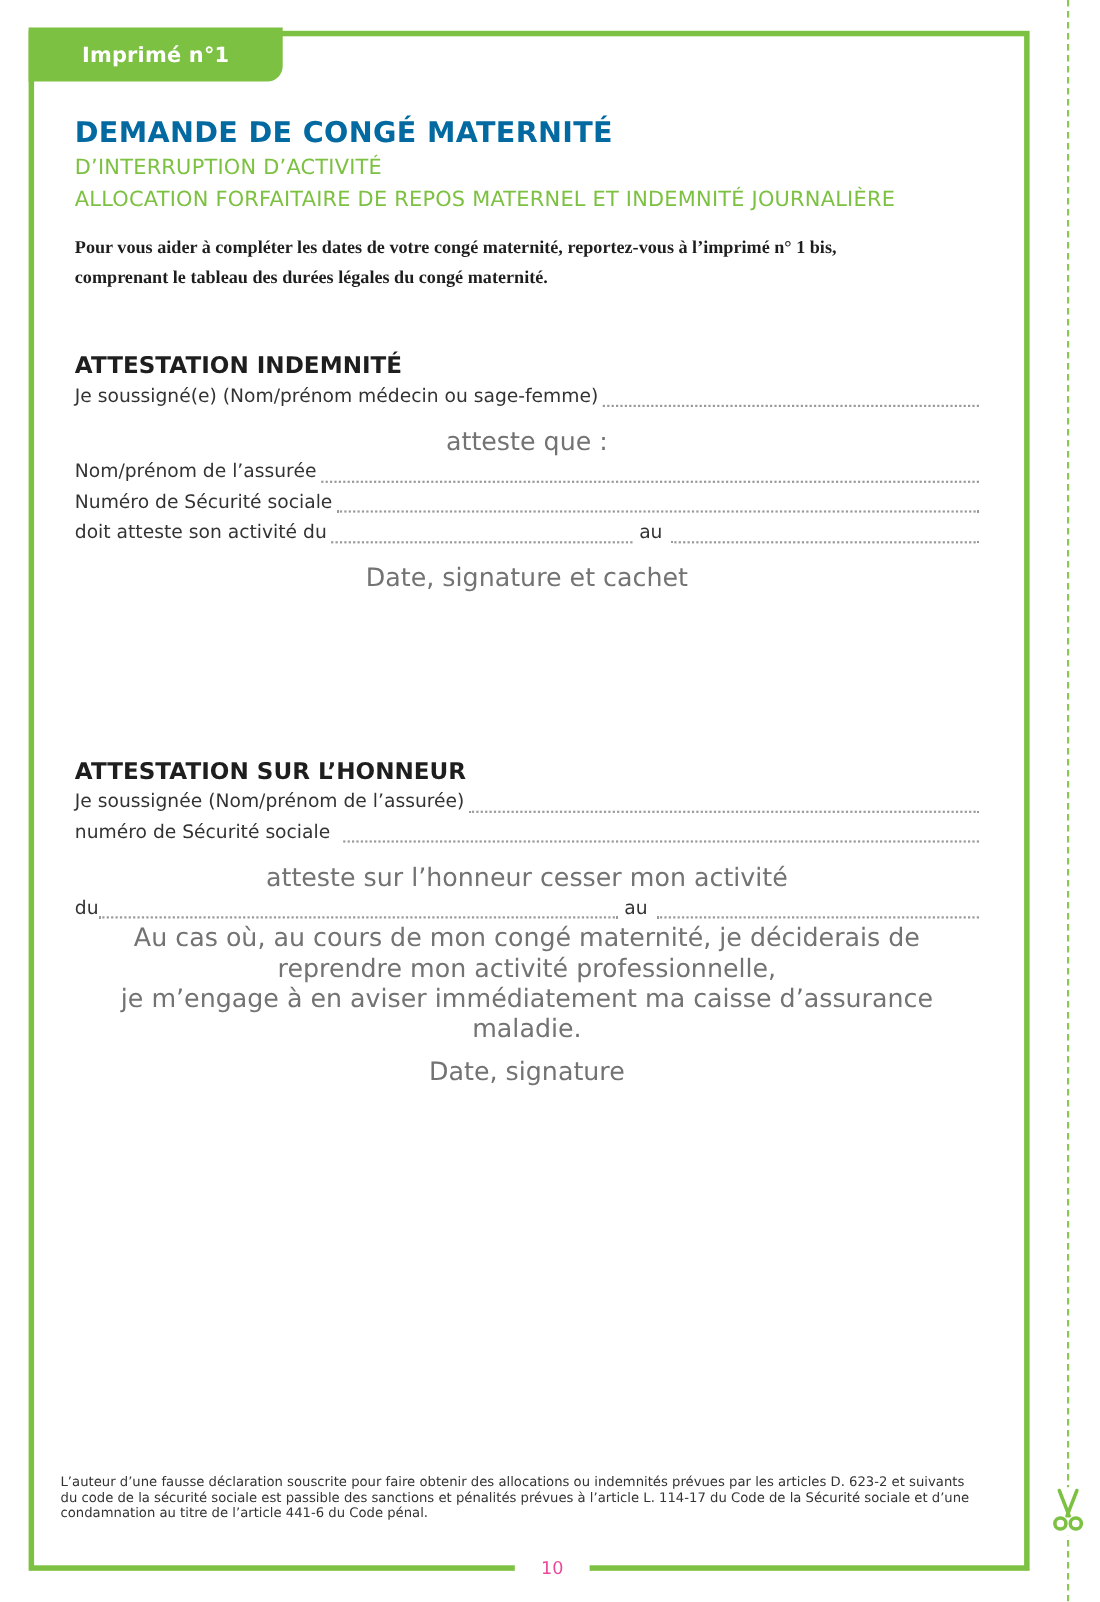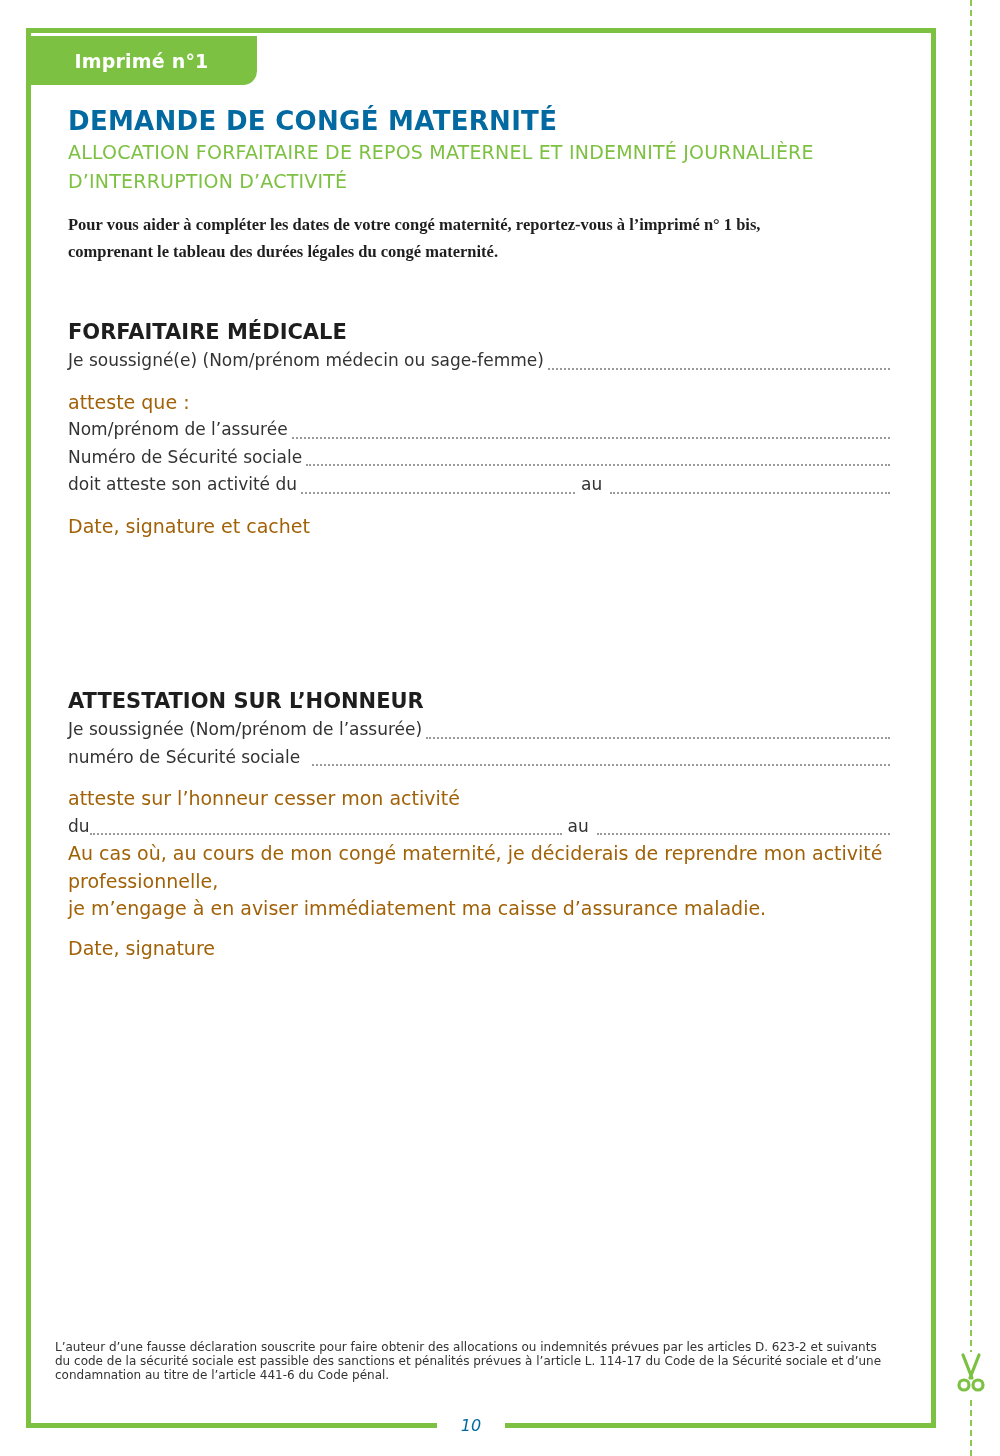--- a/index.html
+++ b/index.html
@@ -1,45 +1,45 @@
 <!DOCTYPE html>
 <html><head>
 <meta charset="utf-8">
 <style>
   html, body { margin:0; padding:0; background:#ffffff; }
   body { width:1000px; height:1456px; position:relative; overflow:hidden;
          font-family:"DejaVu Sans", "Liberation Sans", sans-serif; color:#2b2b2b; }
 
   .frame { position:absolute; left:26px; top:28px; width:900px; height:1390px;
            border:5px solid #7dc142; box-sizing:content-box; }
-  .tab { position:absolute; left:26px; top:36px; width:231px; height:49px;
+  .tab { position:absolute; left:26px; top:25px; width:231px; height:49px;
          background:#7dc142; border-bottom-right-radius:14px;
          color:#ffffff; font-weight:bold; font-size:19px;
          display:flex; align-items:center; justify-content:center; letter-spacing:0.2px; }
 
-  .page-num-gap { position:absolute; left:437px; top:1414px; width:68px; height:22px; background:#fff;
-                  display:flex; align-items:center; justify-content:center; font-size:16px; color:#0369a1;font-style:italic; }
+  .page-num-gap { position:absolute; left:468px; top:1414px; width:68px; height:22px; background:#fff;
+                  display:flex; align-items:center; justify-content:center; font-size:16px; color:#ec4899; }
 
   .cut-line { position:absolute; left:970px; top:0; width:0; height:1456px;
               border-left:2.5px dashed #8cc653; }
   .scissors { position:absolute; left:957px; top:1352px; width:28px; height:44px; background:#fff; }
 
   .content { position:absolute; left:68px; top:104px; width:822px; }
 
   .title { color:#0369a1; font-weight:bold; font-size:26px; margin:0; line-height:34px; letter-spacing:0.3px; }
   .subtitle { color:#7dc142; font-size:19px; line-height:29px; margin:0; letter-spacing:0.2px; }
   .intro { font-weight:bold; font-size:16.5px; line-height:27px; margin-top:15px; color:#1e1e1e;font-family:Liberation Serif, serif; }
 
   .section { margin-top:0; }
   .section-title { font-weight:bold; font-size:21px; color:#1e1e1e; margin:0; line-height:30px; }
   .line { font-size:17px; line-height:27.5px; color:#333; display:flex; align-items:flex-start; white-space:nowrap; }
   .dots { flex:1; border-bottom:2px dotted #9a9a9a; height:0; margin:0 0 5px 4px; align-self:flex-end; }
   .dots.half { flex:0 0 auto; }
   .au { margin:0 4px 0 6px; }
-  .para { font-size:19px; line-height:27.5px; color:#a16207; }
+  .para { font-size:23px; line-height:27.5px; color:#737373;text-align:center; }
 
   .legal { position:absolute; left:55px; top:1340px; width:830px; font-size:12px; line-height:14px; color:#333; }
 </style>
 </head>
 <body>
 
 <div class="frame"></div>
 <div class="tab">
     <span>Imprimé n°1</span>
   </div>
@@ -53,30 +53,30 @@
       <circle cx="7" cy="33" r="5"></circle>
       <circle cx="21" cy="33" r="5"></circle>
     </g>
   </svg>
 </div>
 
 <div class="page-num-gap">10</div>
 
 <div class="content">
   <h1 class="title">DEMANDE DE CONGÉ MATERNITÉ</h1>
+  <div class="subtitle">D’INTERRUPTION D’ACTIVITÉ</div>
   <div class="subtitle">ALLOCATION FORFAITAIRE DE REPOS MATERNEL ET INDEMNITÉ JOURNALIÈRE</div>
-  <div class="subtitle">D’INTERRUPTION D’ACTIVITÉ</div>
 
   <div class="intro">
     <div>Pour vous aider à compléter les dates de votre congé maternité, reportez-vous à l’imprimé n° 1 bis,</div>
     <div>comprenant le tableau des durées légales du congé maternité.</div>
   </div>
 
   <div class="section" style="margin-top:52px;">
-    <h2 class="section-title">FORFAITAIRE MÉDICALE</h2>
+    <h2 class="section-title">ATTESTATION INDEMNITÉ</h2>
     <div class="line">
       <span>Je soussigné(e) (Nom/prénom médecin ou sage-femme)</span>
       <span class="dots"></span>
     </div>
     <div class="para" style="margin-top:14px;">atteste que :</div>
     <div class="line">
       <span>Nom/prénom de l’assurée</span>
       <span class="dots"></span>
     </div>
     <div class="line">

